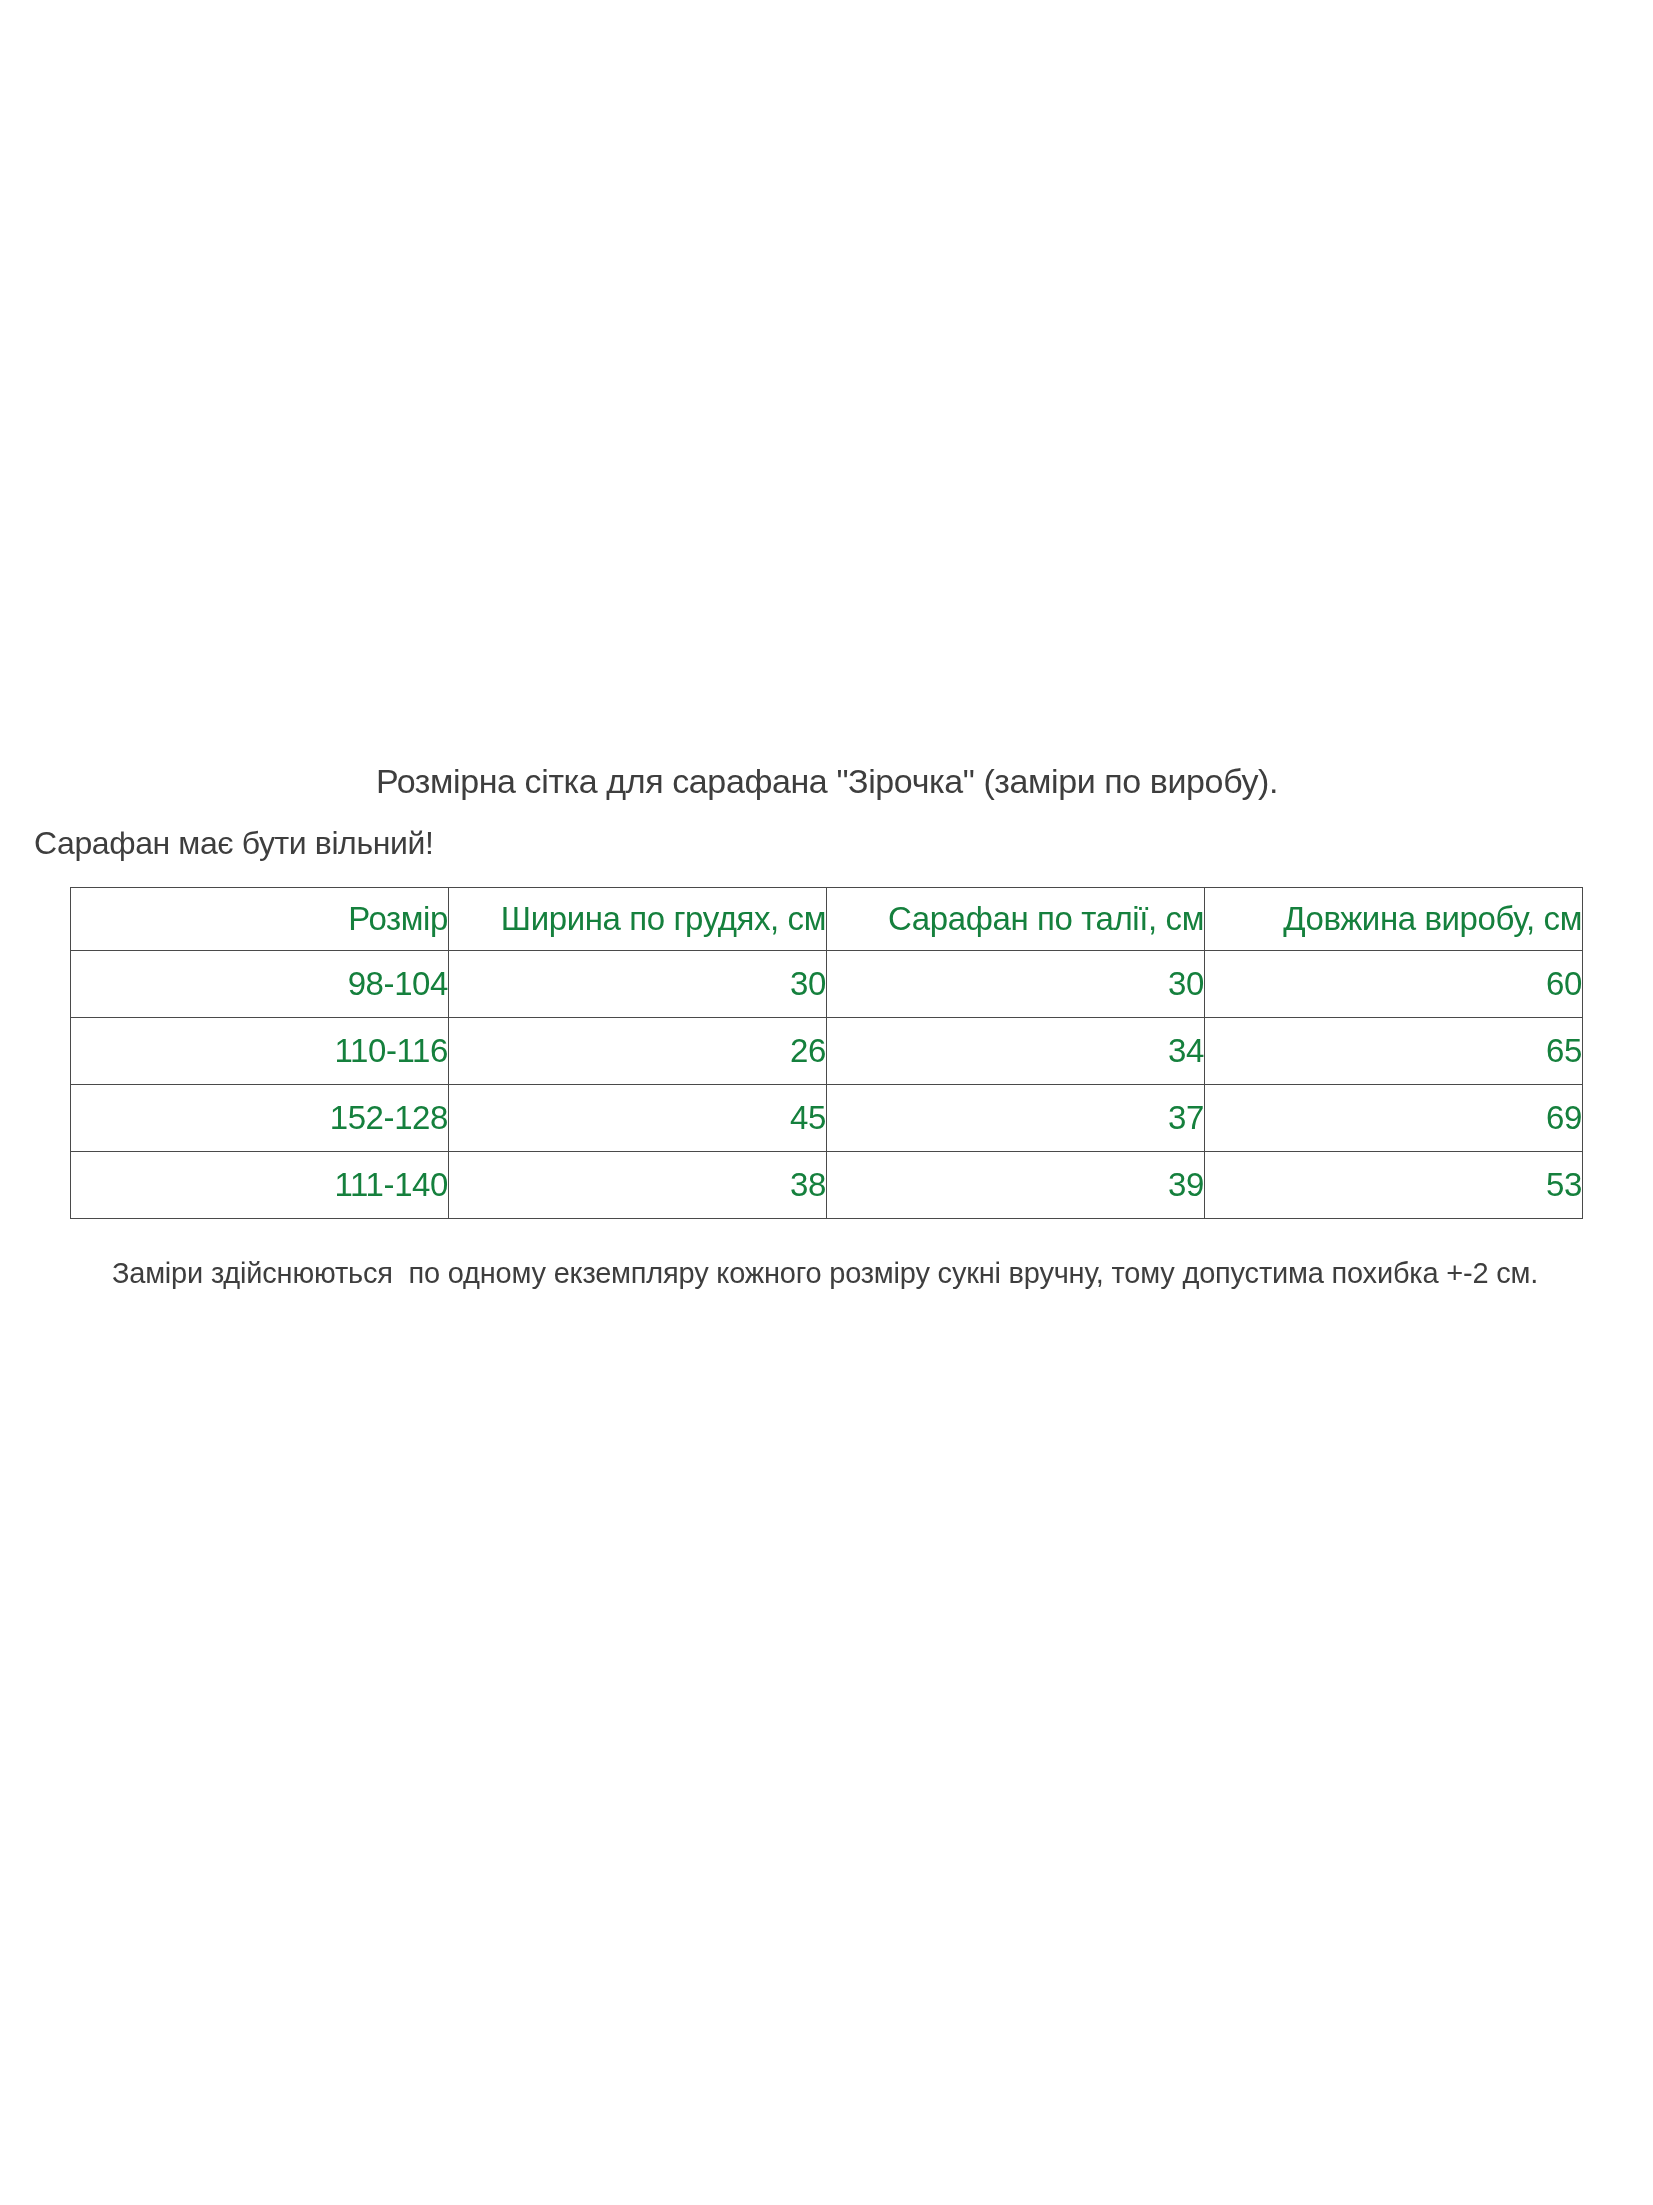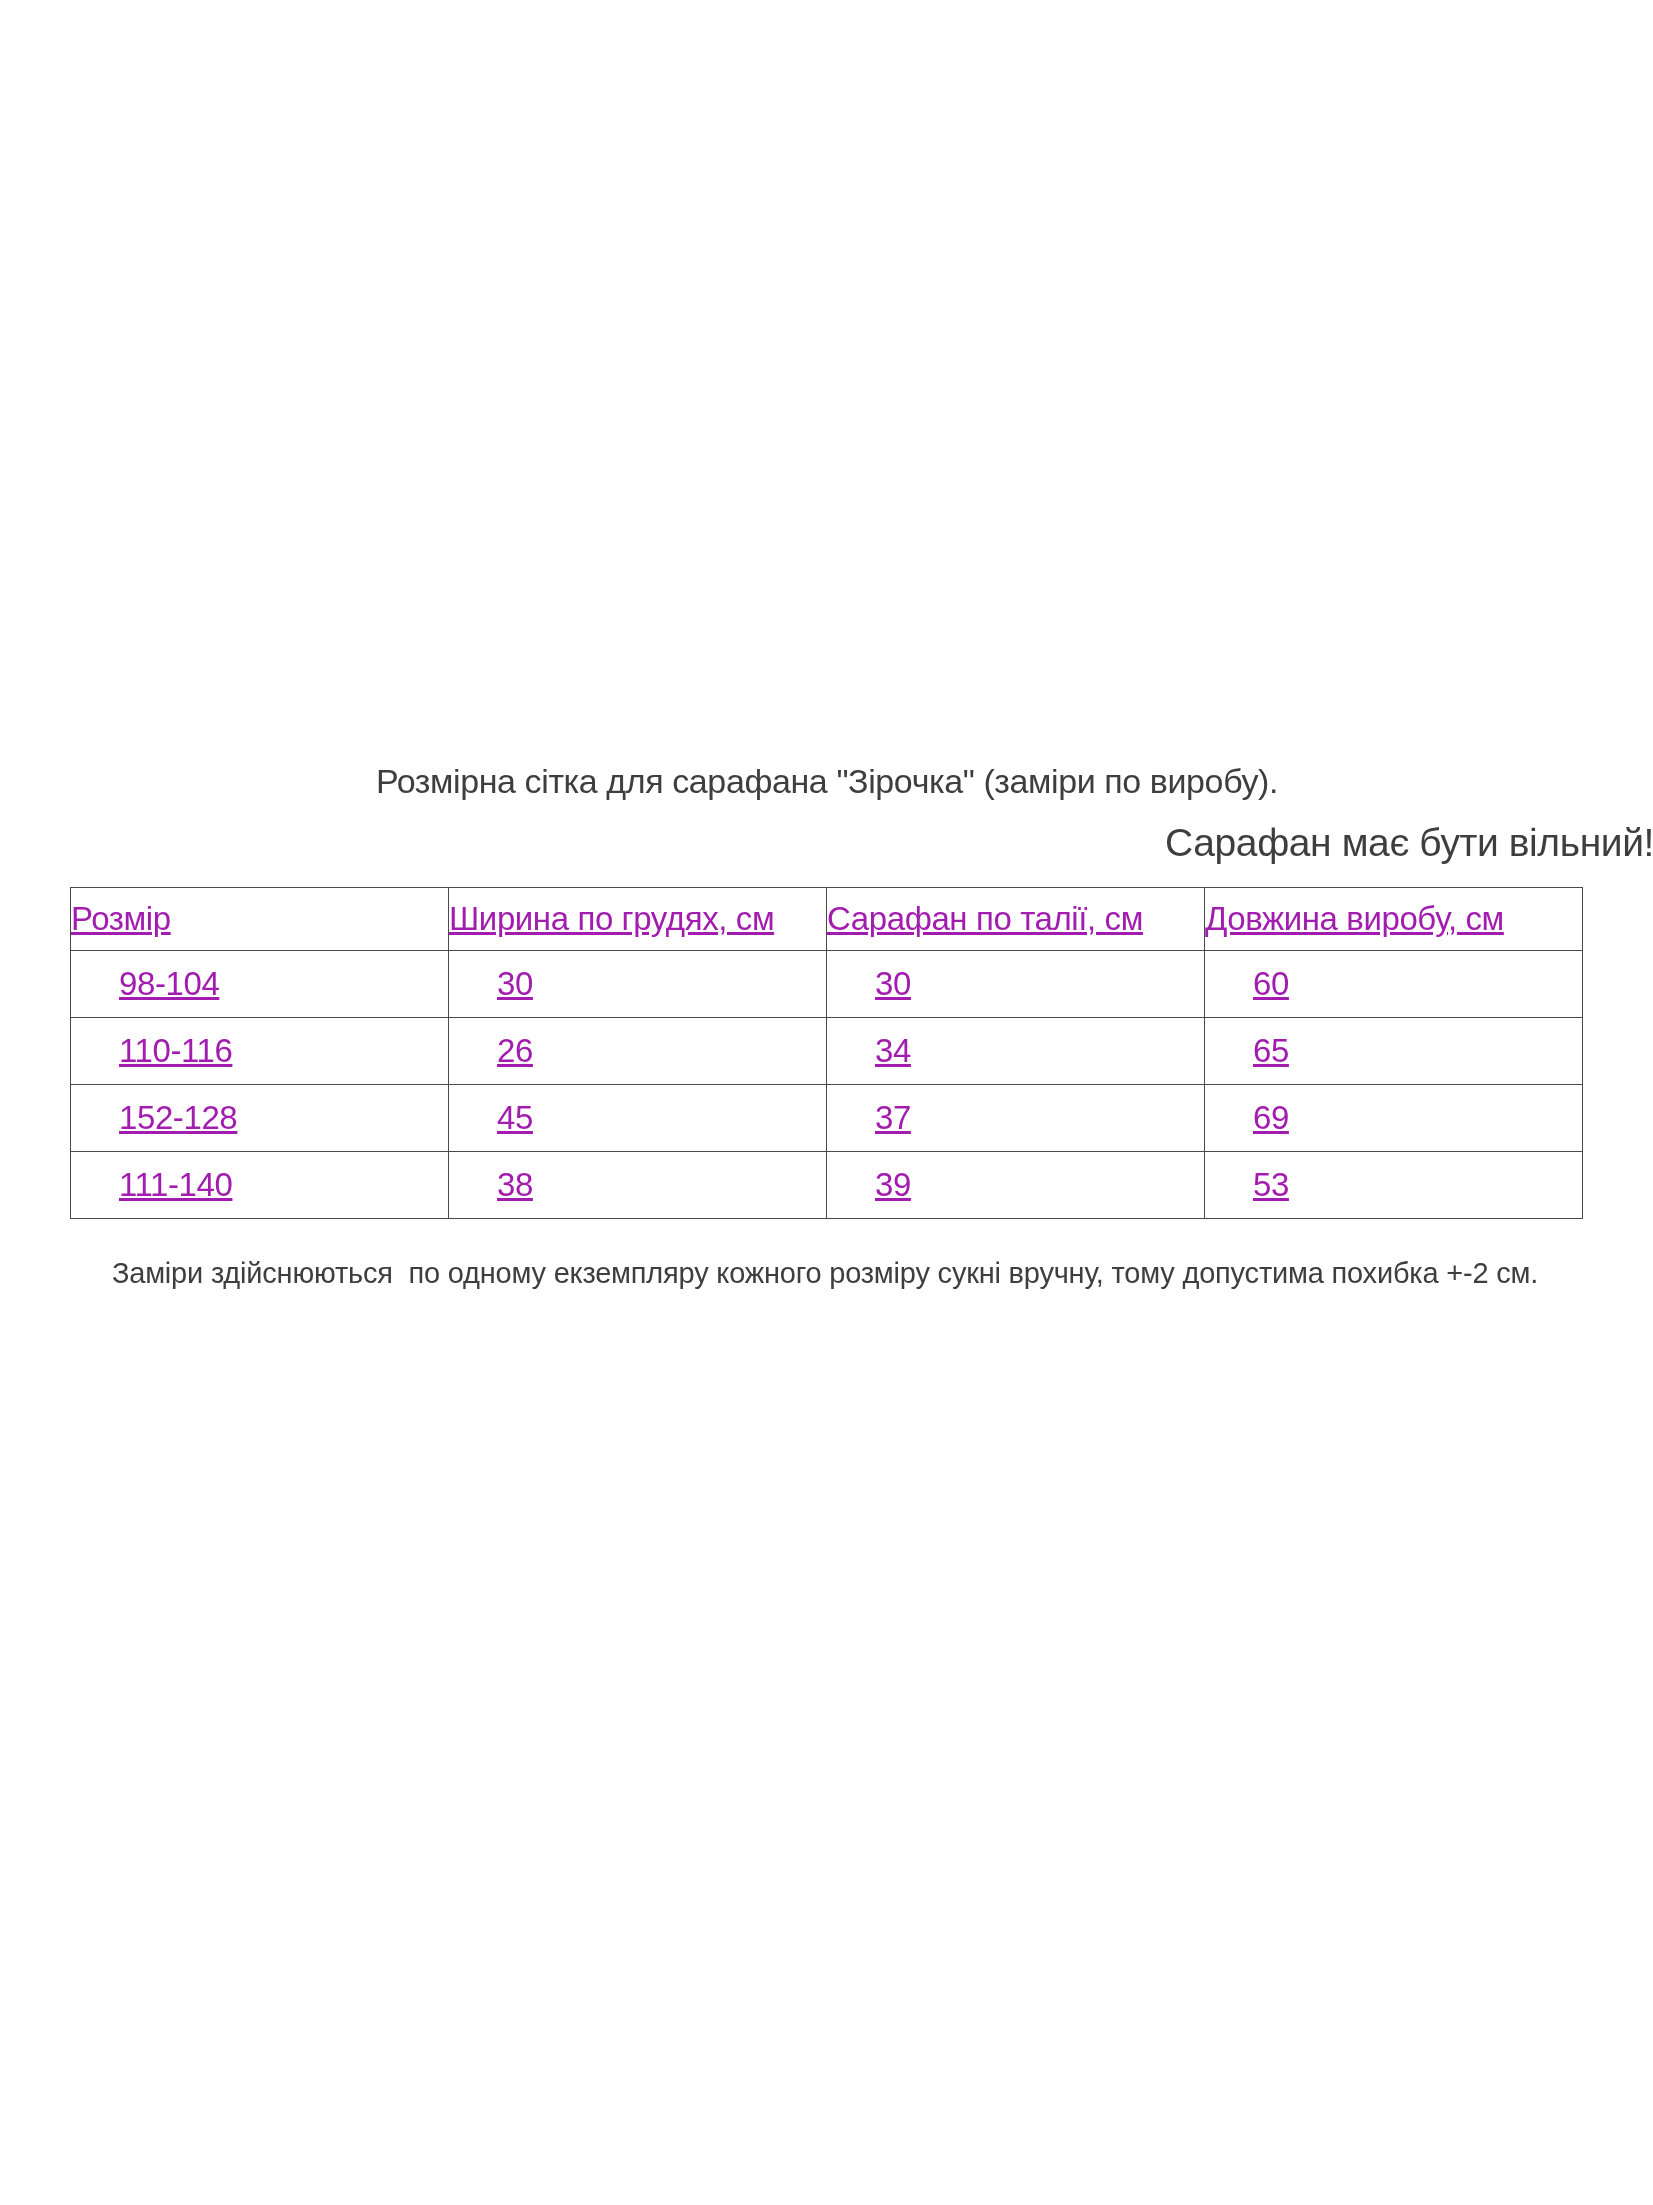--- a/index.html
+++ b/index.html
@@ -25,46 +25,46 @@
     font-size: 34px;
     line-height: 38px;
     letter-spacing: -0.4px;
     color: #3e3e3e;
   }
   .page-subtitle {
     position: absolute;
     left: 0;
     right: 0;
     top: 824px;
-    text-align: right;
-    font-size: 39px;
+    text-align: left;
+    font-size: 32px;
     line-height: 38px;
     letter-spacing: -0.4px;
     color: #3e3e3e;
+    padding-left: 34px;
   }
   table.size-table {
     position: absolute;
     left: 70px;
     top: 887px;
     width: 1513px;
     border-collapse: collapse;
     table-layout: fixed;
   }
   .size-table th,
   .size-table td {
     border: 1.6px solid #4a4a4a;
     font-size: 33px;
     font-weight: 400;
     letter-spacing: -0.4px;
-    text-align: left;
+    text-align: right;
     vertical-align: middle;
-    color: #a21caf;
+    color: #15803d;
     padding: 0;
     background: #ffffff;
-    text-decoration: underline;
   }
   .size-table th {
     height: 62px;
   }
   .size-table td {
     height: 66px;
     padding-left: 48px;
   }
   .measurement-note {
     position: absolute;

